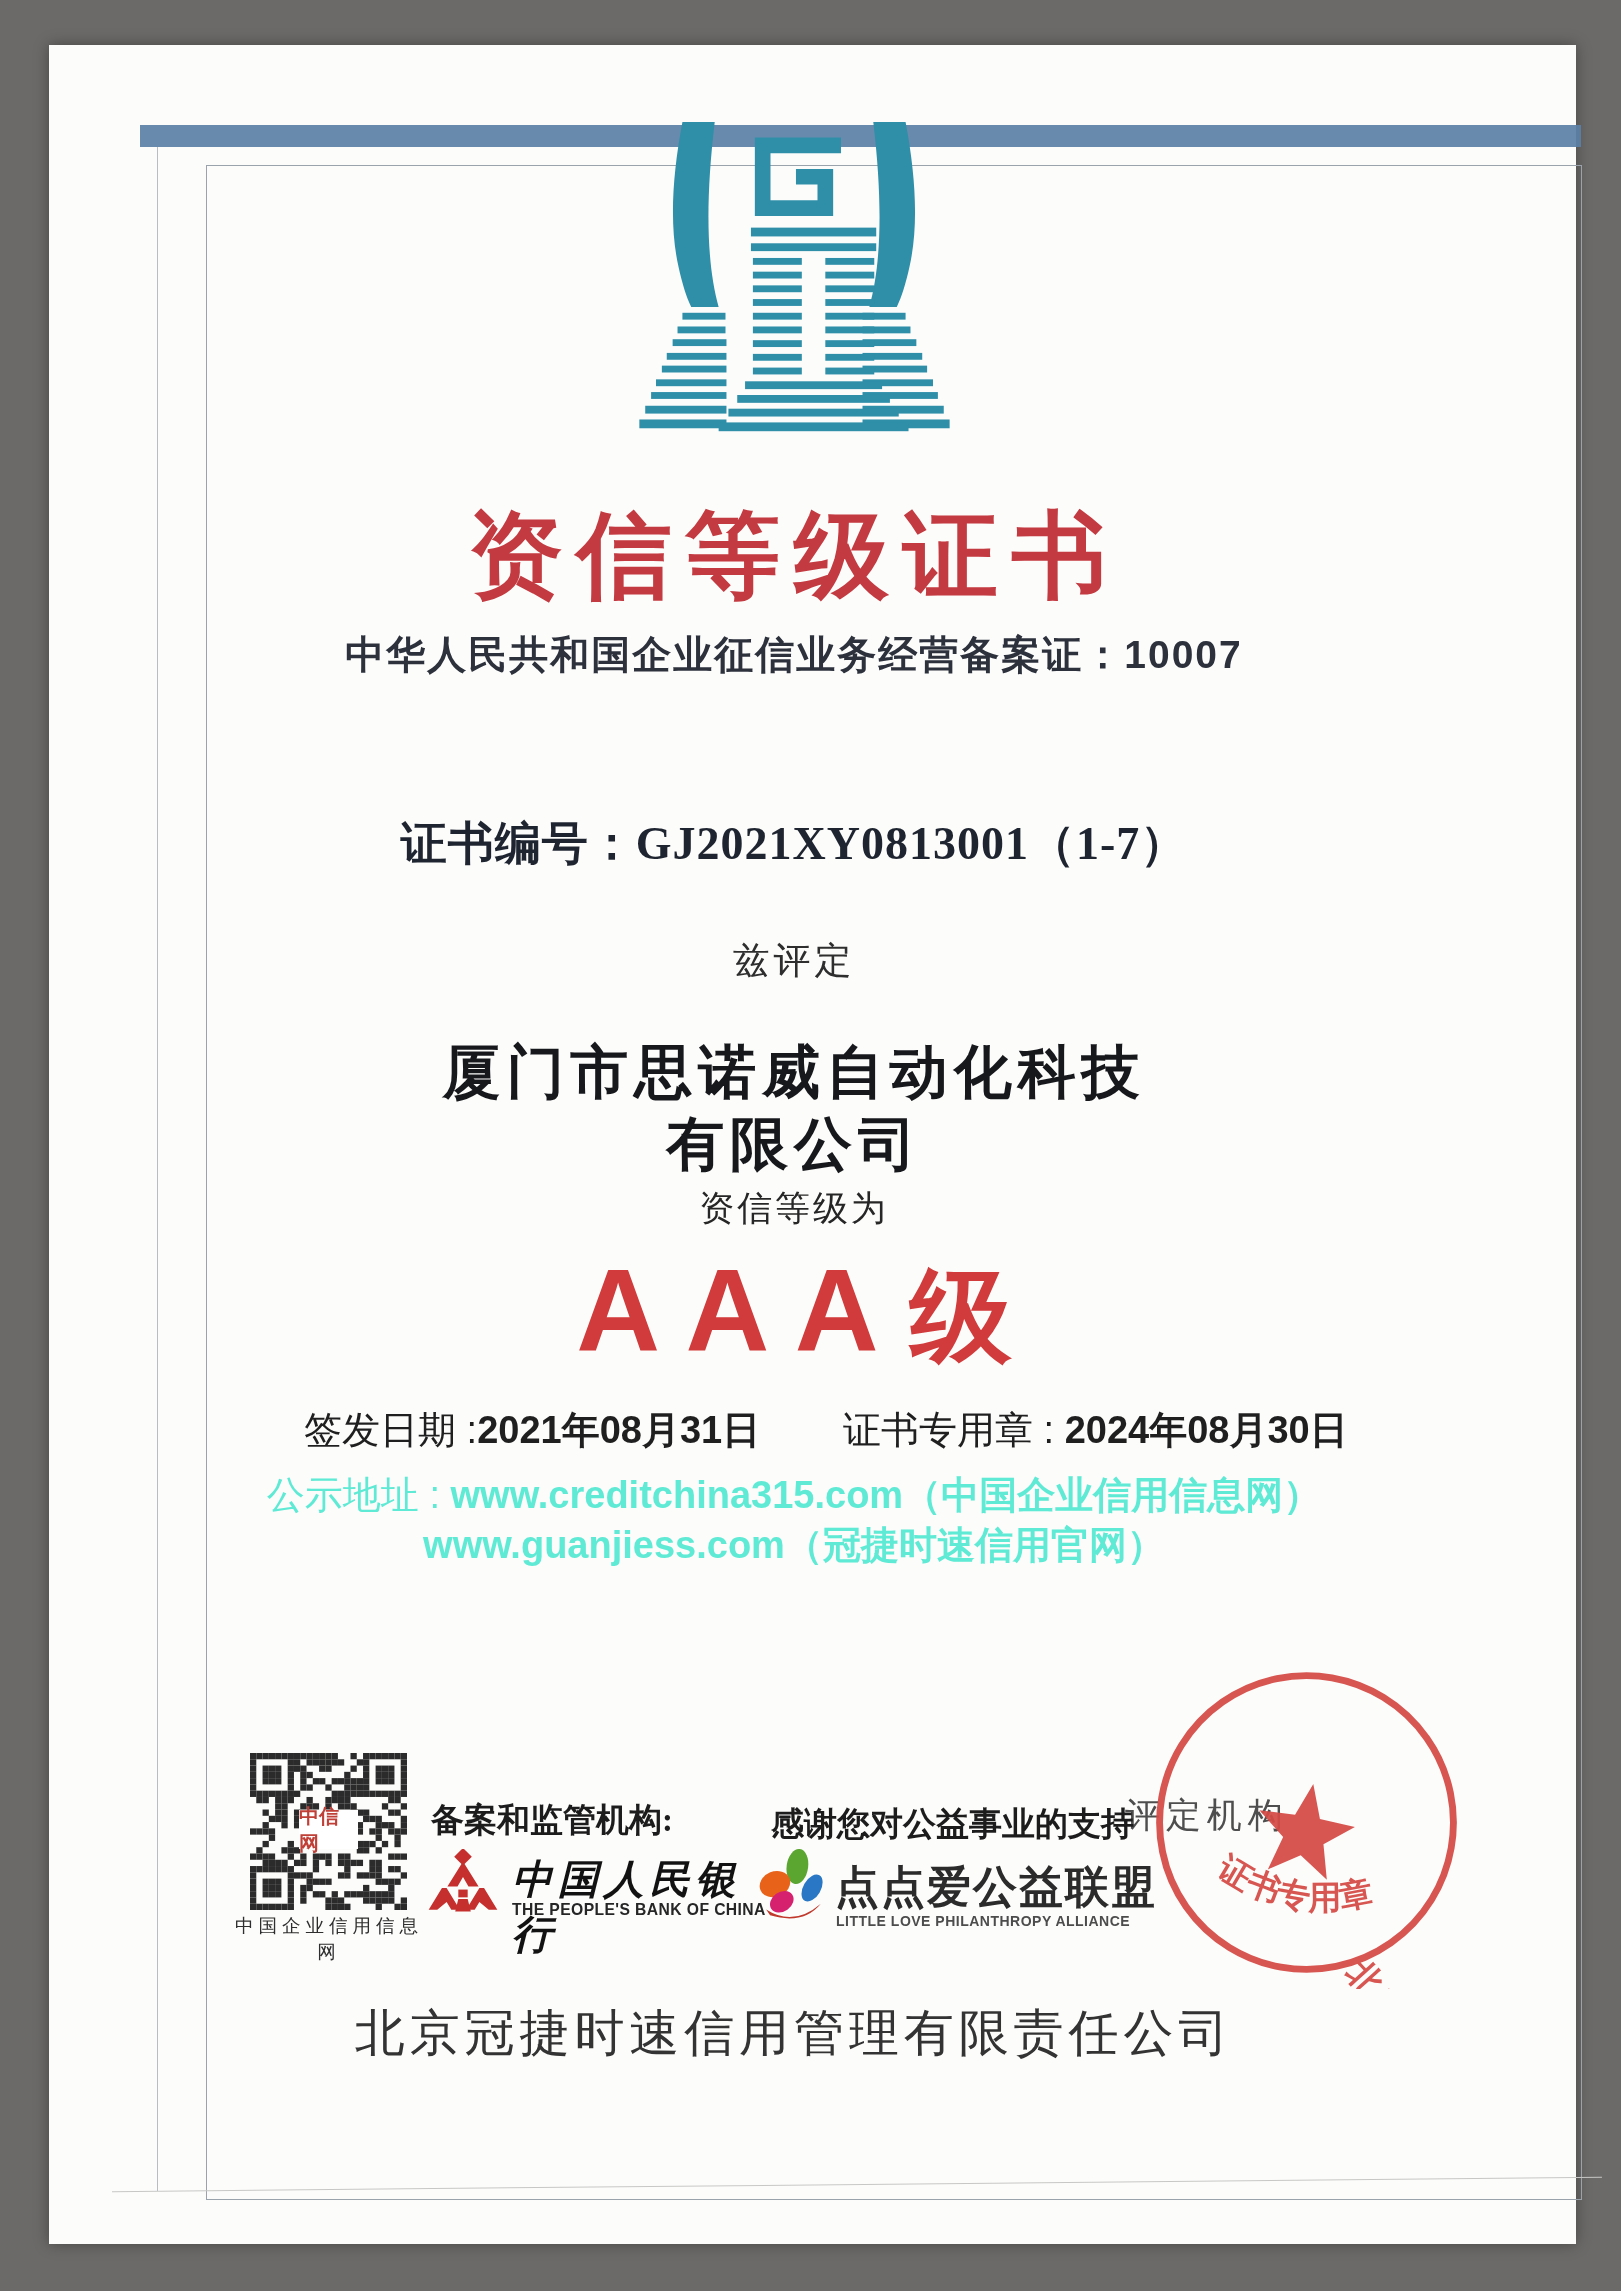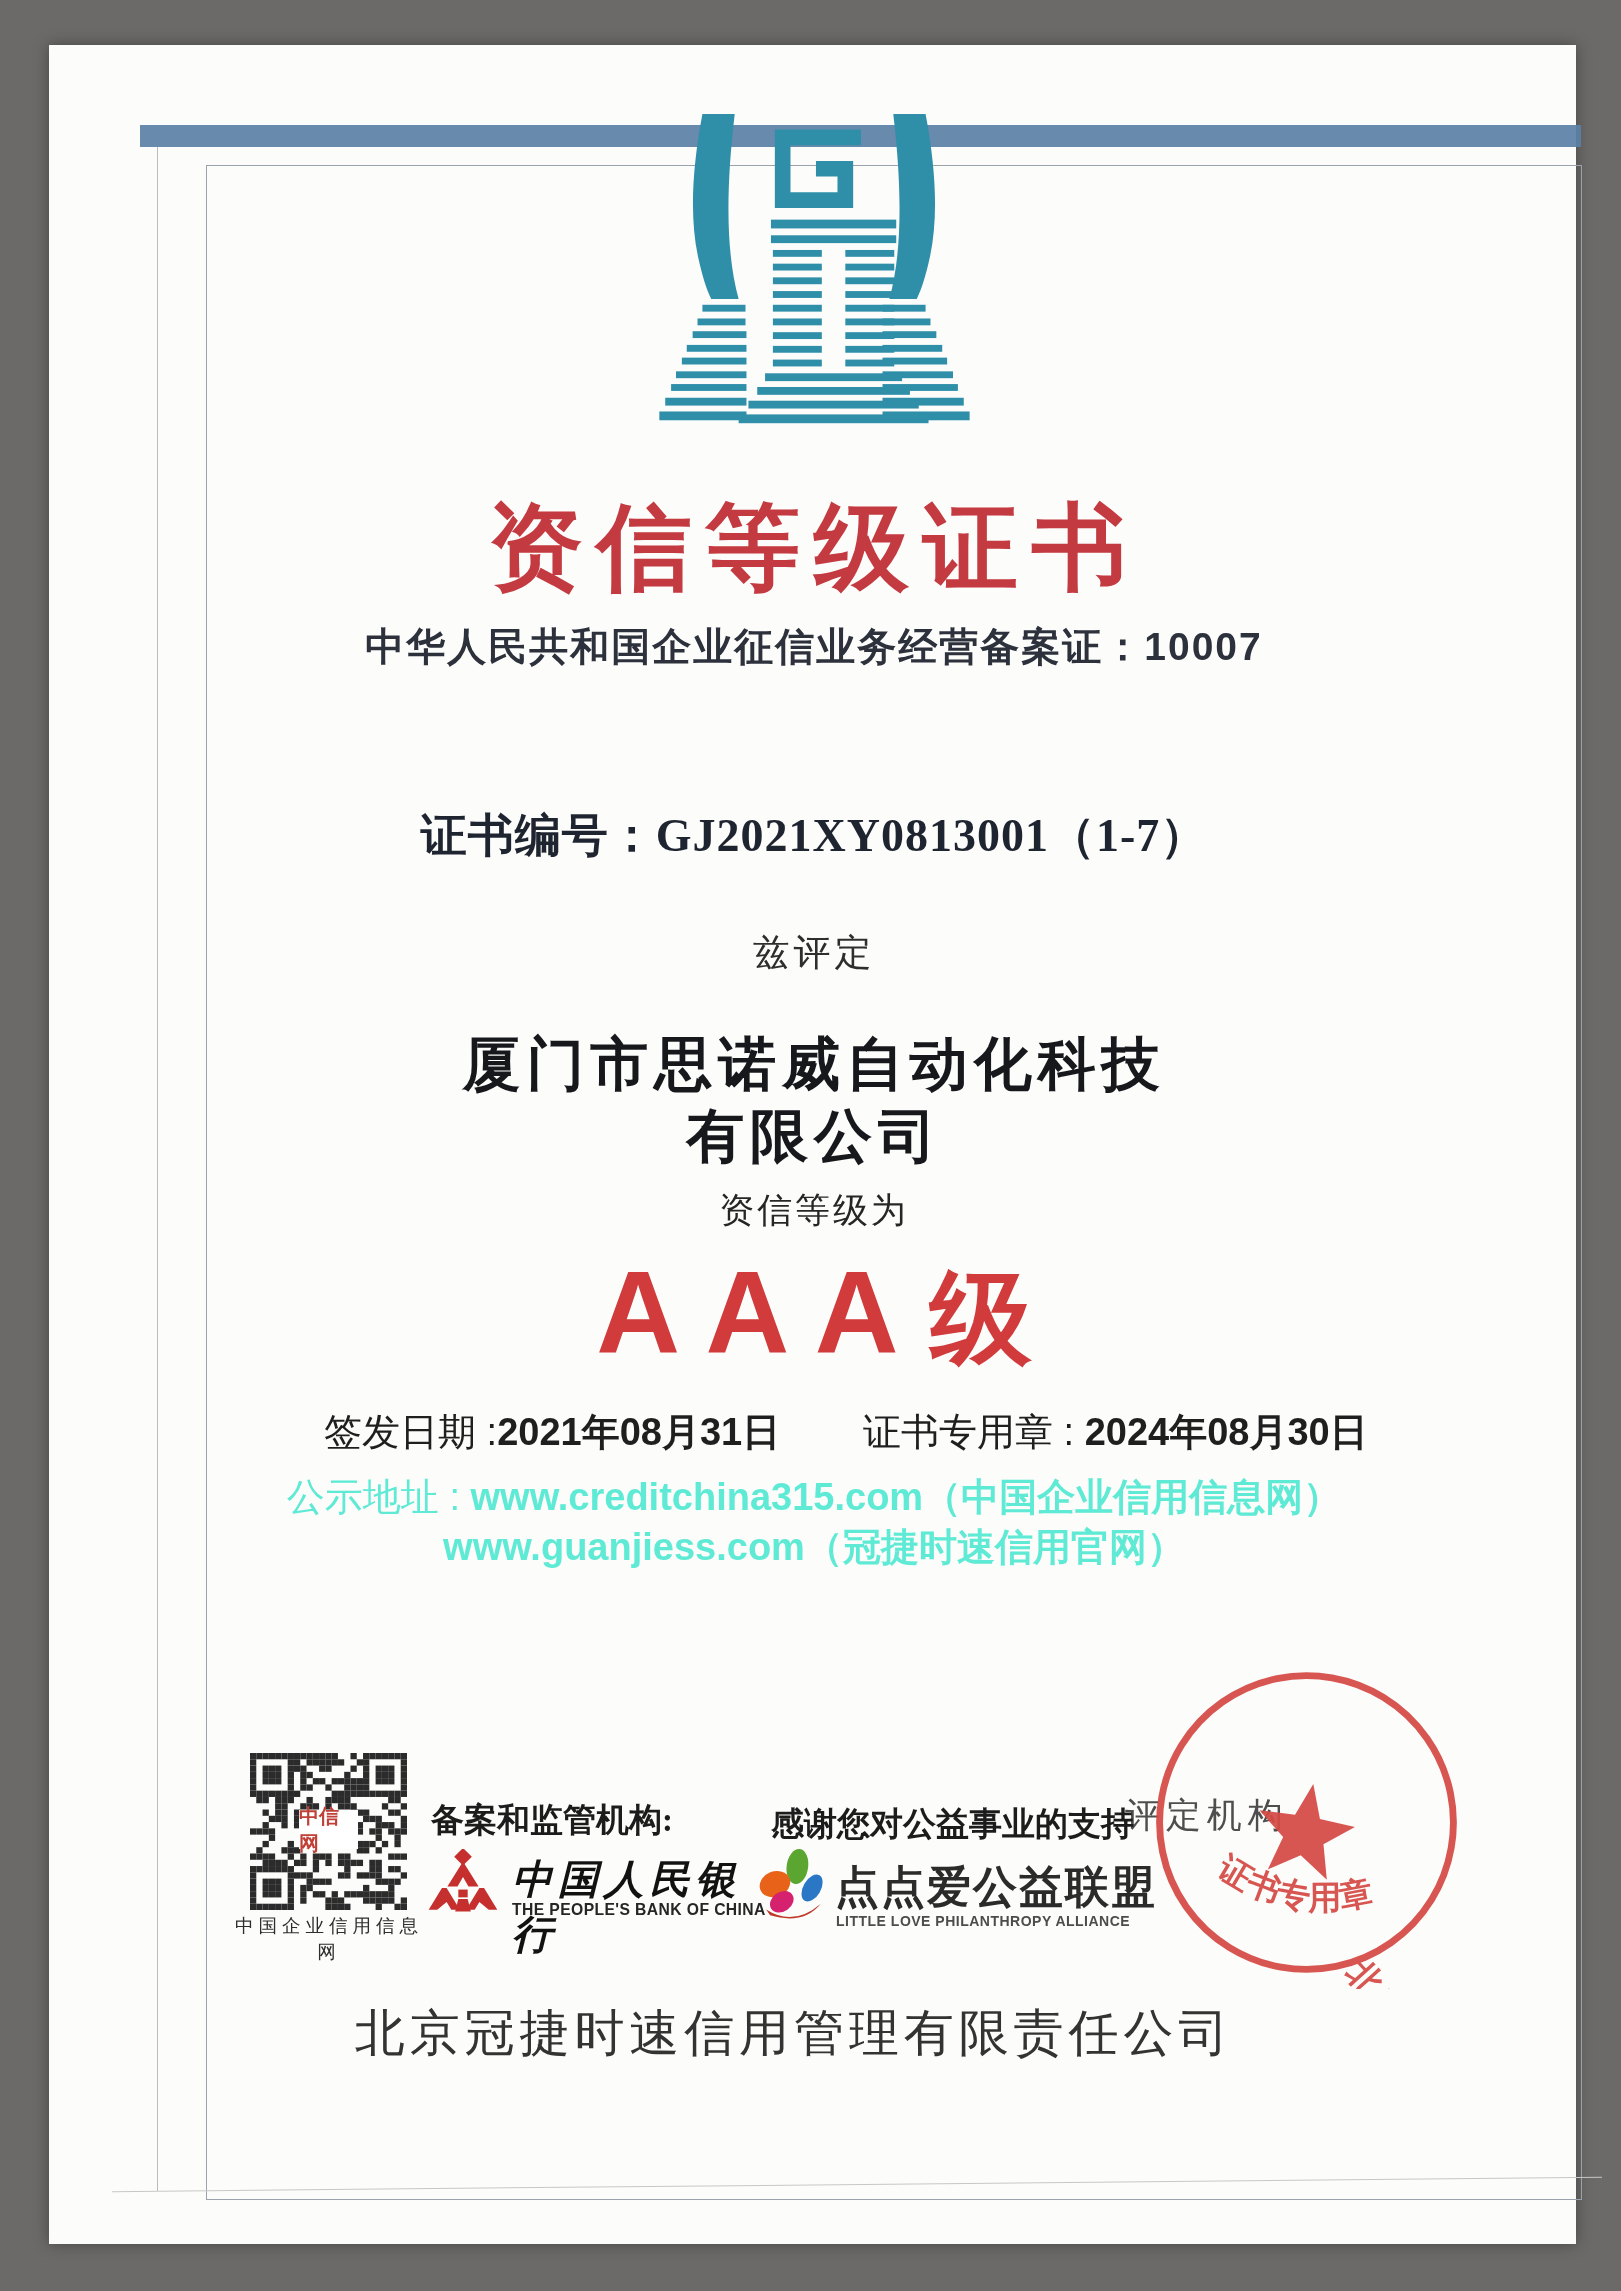--- a/index.html
+++ b/index.html
@@ -16,21 +16,21 @@
     background:#fcfcfb;
     box-shadow:0 0 13.7px rgba(0,0,0,.35);
   }
   .band{position:absolute;left:91px;top:80px;width:1441px;height:21.6px;background:#5b80a5;opacity:.92;}
   .sleeve-line{position:absolute;left:108px;top:102px;width:1px;height:2044px;background:#b9bdc2;}
   .inner-frame{
     position:absolute;left:157px;top:120px;width:1374px;height:2033px;
     border:1px solid #9aa2ac;
   }
   .paper-edge{position:absolute;left:63px;top:2139px;width:1490px;height:1px;background:#c7c7c5;transform:rotate(-0.55deg);}
-  .content{position:absolute;left:157px;top:108px;width:1274px;text-align:center;z-index:2;padding-left:20px;}
+  .content{position:absolute;left:157px;top:116px;width:1274px;text-align:center;z-index:2;}
   .logo{display:inline-block;margin-top:2px;}
   .title{
     margin-top:51px;
     font-size:95px;font-weight:900;color:#c43a41;
     letter-spacing:13.7px;line-height:1.25;
     font-family:"Liberation Sans", sans-serif;
   }
   .subtitle{
     margin-top:13.7px;
     font-size:39px;font-weight:700;color:#2c313c;letter-spacing:2px;
@@ -40,21 +40,21 @@
     font-size:46px;font-weight:700;color:#1f2530;
     font-family:"Liberation Serif", serif;letter-spacing:1px;
   }
   .hereby{margin-top:61px;font-size:37px;color:#2e2e2e;letter-spacing:3.9px;}
   .company{
     margin-top:51px;
     font-size:58px;font-weight:700;color:#17181c;
     font-family:"Liberation Serif", serif;
     letter-spacing:5.9px;line-height:1.24;
   }
-  .rating-intro{margin-top:14px;font-size:35px;color:#262626;letter-spacing:2.9px;}
+  .rating-intro{margin-top:4px;font-size:35px;color:#262626;letter-spacing:2.9px;}
   .rating{
     margin-top:15.7px;font-weight:800;color:#d23b3b;line-height:1.1;
   }
   .rating .aaa{font-size:116px;letter-spacing:25.5px;font-family:"Liberation Sans",sans-serif;}
   .rating .grade{font-size:102px;letter-spacing:0;margin-left:5.9px;}
   .dates-row{
     margin-top:29px;height:51px;position:relative;text-align:left;
     font-size:38px;font-weight:600;color:#1f1f1f;
   }
   .dates-row .issue{position:absolute;left:147px;top:0;}

